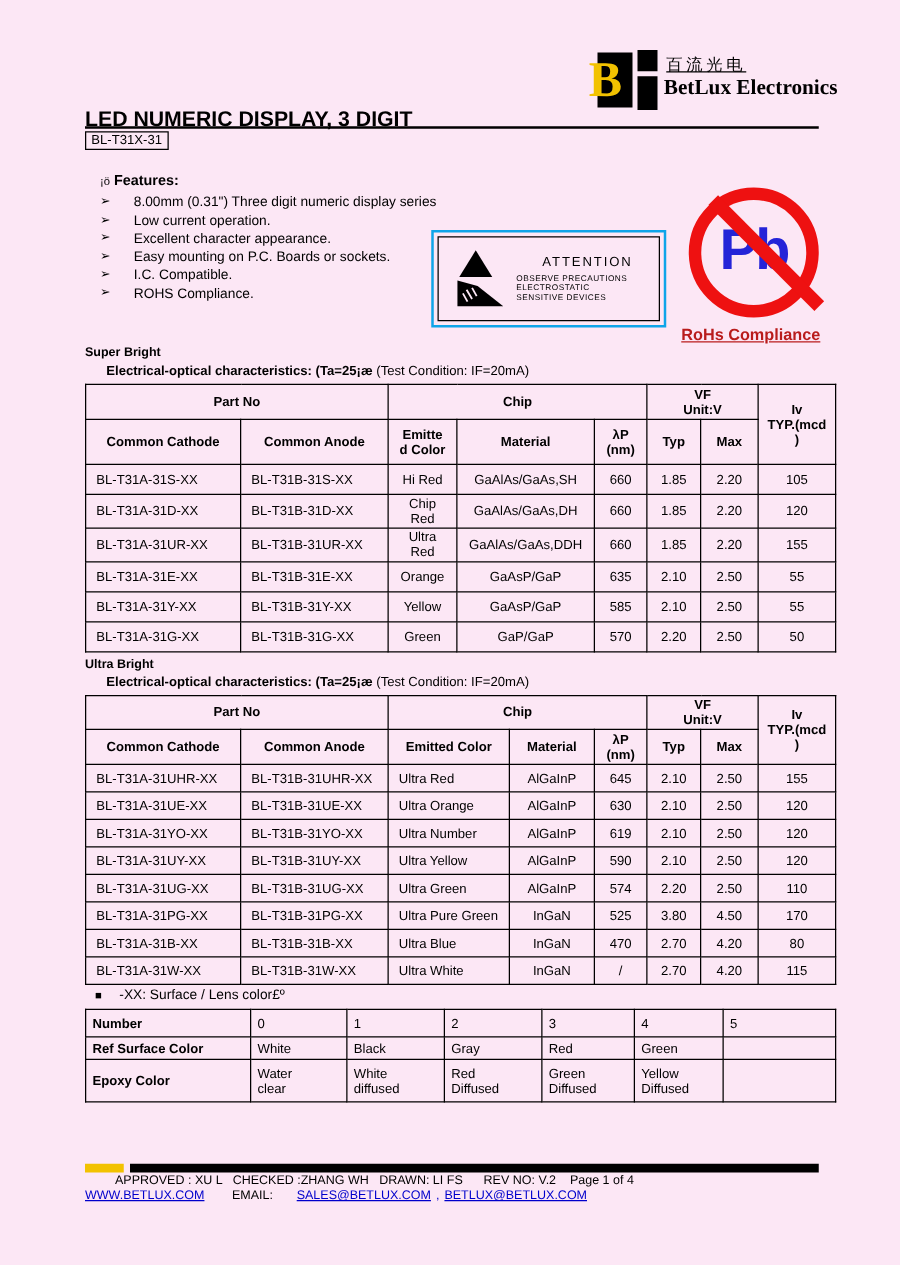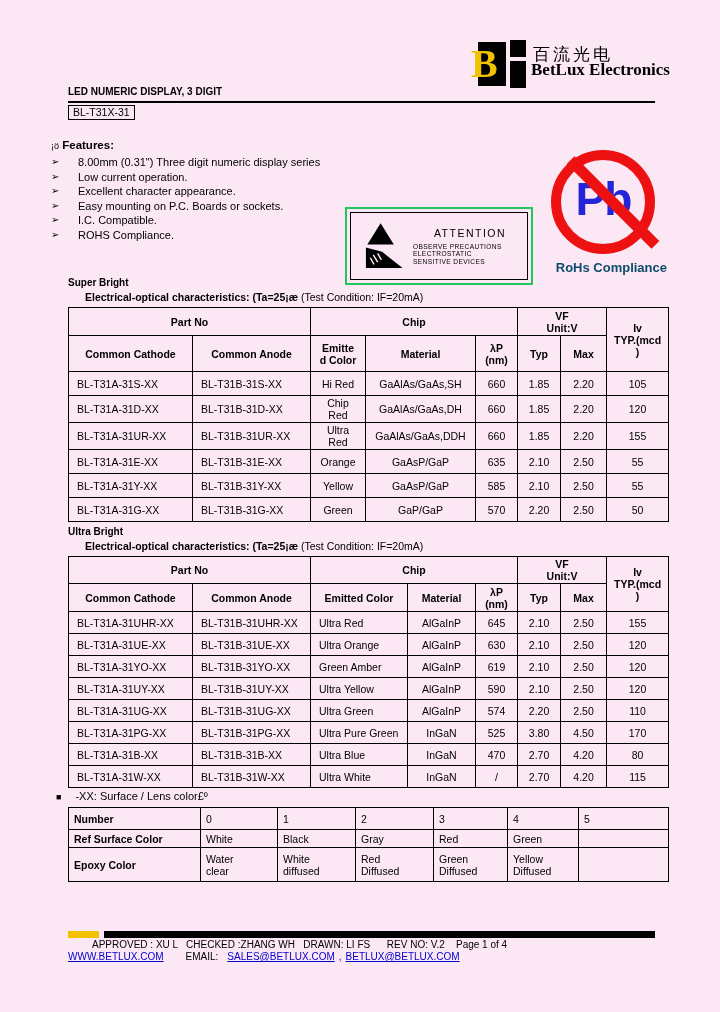--- a/index.html
+++ b/index.html
@@ -5,51 +5,51 @@
   html,body{margin:0;padding:0;}
   body{font-family:"Liberation Sans","DejaVu Sans",sans-serif;}
   .page{position:relative;width:720px;height:1012px;background:#fce7f5;overflow:hidden;color:#000;}
 
   
   .logo{position:absolute;left:470px;top:40px;width:200px;height:50px;}
   .lg-left{position:absolute;left:8px;top:2px;width:28px;height:44px;background:#000;}
   .lg-rt{position:absolute;left:40px;top:0;width:16px;height:17px;background:#000;}
   .lg-rb{position:absolute;left:40px;top:21px;width:16px;height:27px;background:#000;}
   .lg-b{position:absolute;left:1px;top:4px;font-family:"Liberation Serif","DejaVu Serif",serif;font-weight:bold;font-size:40px;line-height:40px;color:#f2c200;z-index:2;}
-  .lg-cn{position:absolute;left:63px;top:3px;font-size:17px;letter-spacing:3px;font-family:"Liberation Serif","DejaVu Serif",serif;}
+  .lg-cn{position:absolute;left:63px;top:3px;font-size:13px;letter-spacing:3px;font-family:"Liberation Serif","DejaVu Serif",serif;text-decoration:underline;}
   .lg-en{position:absolute;left:61px;top:20px;font-family:"Liberation Serif","DejaVu Serif",serif;font-weight:bold;font-size:17px;white-space:nowrap;}
 
   
-  .doc-title{position:absolute;left:68px;top:86px;font-weight:bold;font-size:10px;}
+  .doc-title{position:absolute;left:68px;top:86px;font-weight:bold;font-size:17px;}
   .title-rule{position:absolute;left:68px;top:101px;width:587px;height:2px;background:#000;}
   .part-box{position:absolute;left:68px;top:105px;border:1px solid #000;font-size:10.5px;padding:0 4px;line-height:13px;}
 
   
-  .features{position:absolute;left:51px;top:139px;width:300px;}
+  .features{position:absolute;left:80px;top:139px;width:300px;}
   .f-head{font-size:11.5px;}
   .f-prefix{font-size:9px;}
   .f-head b{font-weight:bold;}
   .f-list{margin:4px 0 0 0;padding:0;list-style:none;}
   .f-list li{display:flex;font-size:11px;line-height:14.6px;}
   .f-bullet{width:27px;flex:none;font-size:10px;}
 
   
-  .attention{position:absolute;left:345px;top:207px;width:184px;height:74px;border:2px solid #22c55e;}
+  .attention{position:absolute;left:345px;top:184px;width:184px;height:74px;border:2px solid #0ea5e9;}
   .att-inner{position:absolute;left:3px;right:3px;top:3px;bottom:3px;border:1px solid #000;display:flex;align-items:center;}
   .att-icon{margin:0 6px 0 12px;flex:none;}
   .att-text{flex:1;}
   .att-title{font-size:10.5px;letter-spacing:1.5px;text-align:center;margin-bottom:4px;}
   .att-line{font-size:6.6px;line-height:7.6px;letter-spacing:.4px;}
 
   
   .rohs{position:absolute;left:545px;top:150px;width:122px;}
   .pb-circle{position:relative;margin-left:6px;width:84px;height:84px;border:10px solid #ee1111;border-radius:50%;}
   .pb-text{position:absolute;left:0;right:0;top:16px;text-align:center;font-weight:bold;font-size:46px;line-height:46px;color:#2424d8;letter-spacing:-2px;}
   .pb-slash{position:absolute;left:-8px;top:37px;width:120px;height:11px;background:#ee1111;transform:rotate(45deg);}
-  .rohs-label{margin-top:6px;text-align:right;font-weight:bold;font-size:13px;color:#0c4a6e;white-space:nowrap;}
+  .rohs-label{margin-top:6px;text-align:left;font-weight:bold;font-size:13px;color:#b91c1c;white-space:nowrap;text-decoration:underline;}
 
   
   .sec-head{position:absolute;left:68px;font-weight:bold;font-size:10px;}
   .sec-sub{position:absolute;left:85px;font-size:10.5px;white-space:nowrap;}
   .sec-sub .sub-b{font-weight:bold;}
 
   table.dt{position:absolute;left:68px;border-collapse:collapse;table-layout:fixed;width:600px;font-size:10.5px;}
   table.dt th,table.dt td{border:1px solid #000;white-space:pre-line;overflow:hidden;vertical-align:middle;text-align:center;padding:1px 2px;}
   table.dt th{font-weight:bold;}
   #sb-table{top:307px;}
@@ -58,38 +58,38 @@
   #sb-table tbody tr{height:24px;}
   #ub-table{top:556px;}
   #ub-table thead tr:nth-child(1){height:15px;}
   #ub-table thead tr:nth-child(2){height:28px;}
   #ub-table tbody tr{height:22px;}
   #sb-table tbody td:nth-child(1),#sb-table tbody td:nth-child(2),
   #ub-table tbody td:nth-child(1),#ub-table tbody td:nth-child(2),
   #ub-table tbody td:nth-child(3){text-align:left;padding-left:8px;}
 
   
-  .lens-head{position:absolute;left:56px;top:790px;font-size:11px;}
+  .lens-head{position:absolute;left:76px;top:790px;font-size:11px;}
   .lens-sq{font-size:9px;margin-right:14px;}
   #lens-table{top:807px;}
   #lens-table td{text-align:left;padding-left:5px;vertical-align:middle;}
   #lens-table td:first-child{font-weight:bold;}
   #lens-table tr:nth-child(1){height:22px;}
   #lens-table tr:nth-child(2){height:18px;margin-top:35px;}
   #lens-table tr:nth-child(3){height:34px;}
 
   
   .bar-yellow{position:absolute;left:68px;top:931px;width:31px;height:7px;background:#f2c200;}
   .bar-black{position:absolute;left:104px;top:931px;width:551px;height:7px;background:#000;}
   .approval{position:absolute;left:68px;top:939px;font-size:10px;white-space:pre;margin-left:24px;}
   .links{position:absolute;left:68px;top:951px;font-size:10px;}
   .links a{color:#0000cc;text-decoration:underline;cursor:pointer;}
   .links .lbl{color:#000;}
   .gap1{margin-right:22px;}
-  .gap2{margin-right:9px;}
+  .gap2{margin-right:19px;}
   .sep{color:#0000cc;margin:0 4px;}
 </style>
 </head>
 <body>
 
 <div class="page">
 
   <div class="logo">
     <div class="lg-left"></div>
     <div class="lg-rt"></div>
@@ -309,21 +309,21 @@
           <td>Ultra Orange</td>
           <td>AlGaInP</td>
           <td>630</td>
           <td>2.10</td>
           <td>2.50</td>
           <td>120</td>
         </tr>
         <tr>
           <td>BL-T31A-31YO-XX</td>
           <td>BL-T31B-31YO-XX</td>
-          <td>Green Amber</td>
+          <td>Ultra Number</td>
           <td>AlGaInP</td>
           <td>619</td>
           <td>2.10</td>
           <td>2.50</td>
           <td>120</td>
         </tr>
         <tr>
           <td>BL-T31A-31UY-XX</td>
           <td>BL-T31B-31UY-XX</td>
           <td>Ultra Yellow</td>

